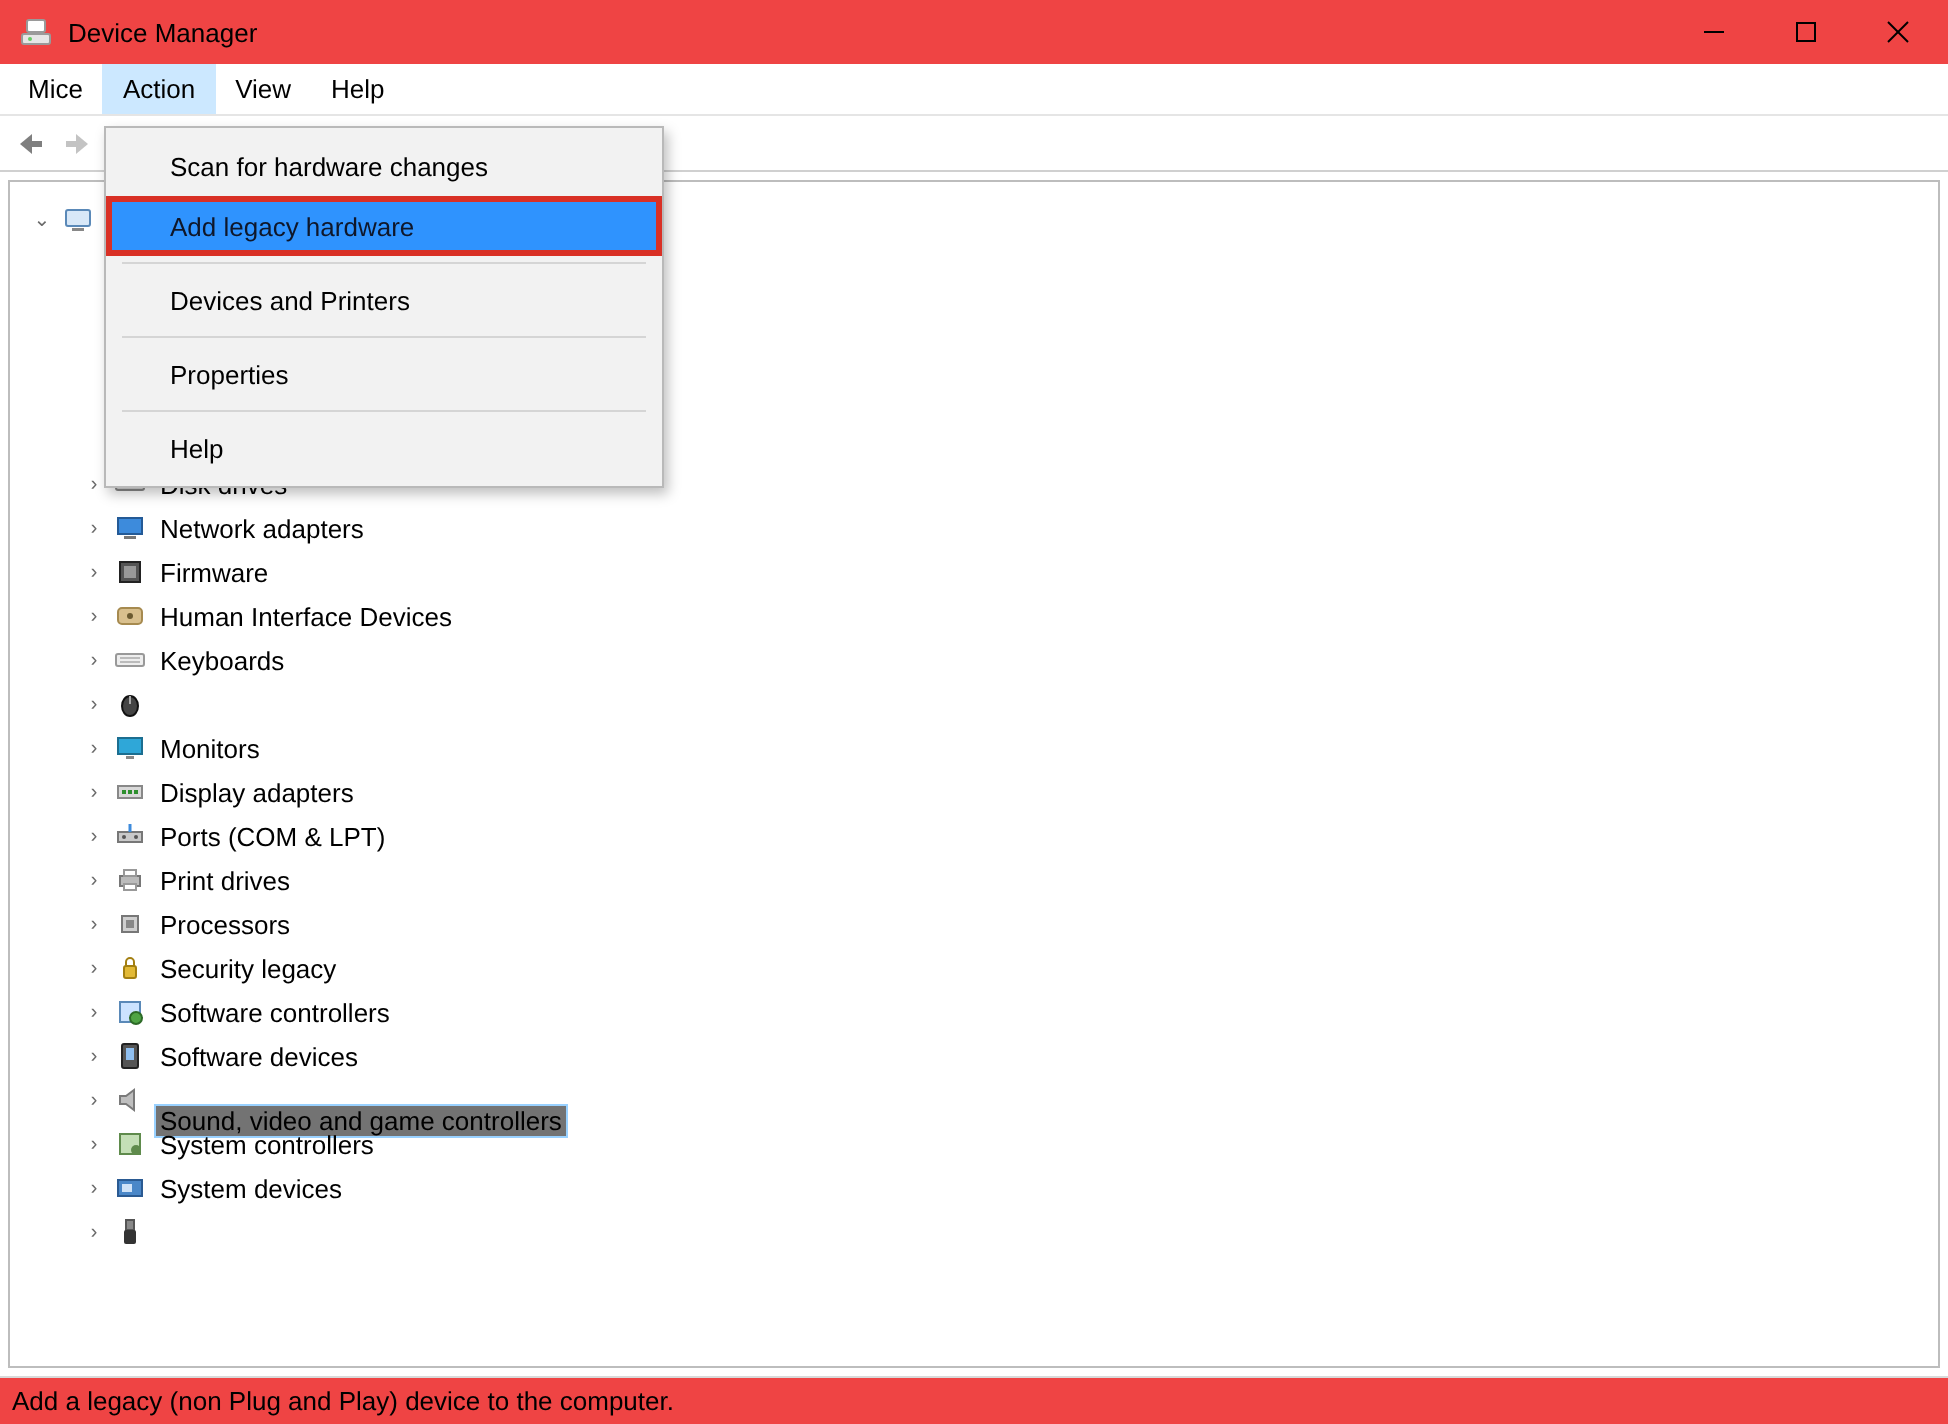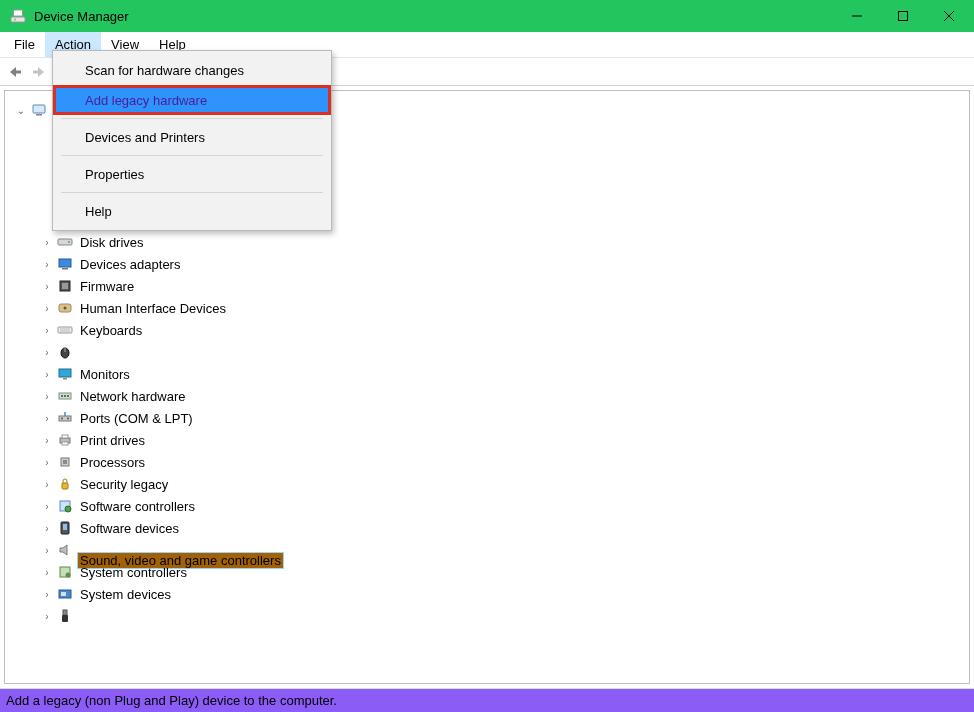--- a/index.html
+++ b/index.html
@@ -14,21 +14,21 @@
     display: flex;
     flex-direction: column;
     position: relative;
   }
   
   .titlebar {
     height: 32px;
     display: flex;
     align-items: center;
     padding: 0 2px 0 10px;
-    background: #22c55e;
+    background: #ef4444;
   }
   .titlebar .appicon {
     width: 16px; height: 16px; margin-right: 8px;
     display: inline-flex; align-items: center; justify-content: center;
   }
   .titlebar .title { flex: 0 0 auto; font-size: 13px; }
   .titlebar .spacer { flex: 1; }
   .winbtn {
     width: 46px; height: 30px; display: inline-flex; align-items: center; justify-content: center;
   }
@@ -89,62 +89,62 @@
     width: 12px; height: 12px; display: inline-flex; align-items: center; justify-content: center;
     color: #6a6a6a; font-size: 10px;
   }
   .node.root { padding-left: 0; }
   .node.child { padding-left: 26px; }
   .devicon {
     width: 16px; height: 16px; display: inline-flex; align-items: center; justify-content: center;
   }
   .node-label { padding: 1px 3px; }
   .node.selected .node-label {
-    background: #a16207;
+    background: #737373;
     border: 1px solid #99d1ff;
     padding: 0 2px;
     margin-top: 20px;
   }
   
   .dropdown {
     position: absolute;
     left: 52px;
-    top: 50px;
+    top: 63px;
     width: 280px;
     background: #f2f2f2;
     border: 1px solid #b9b9b9;
     box-shadow: 2px 3px 6px rgba(0,0,0,.25);
     padding: 4px 2px;
     z-index: 50;
   }
   .ddrow {
     height: 30px;
     display: flex;
     align-items: center;
     padding: 0 12px 0 30px;
     font-size: 13px;
   }
   .ddrow.hover {
     background: #2f93fe;
-    color: #4c1d95;
+    color: #0f172a;
   }
   .ddsep { height: 1px; background: #d5d5d5; margin: 3px 6px; }
   .ddhighlight-ring {
     position: absolute;
     border: 3px solid #d93025;
     pointer-events: none;
   }
   
   .statusbar {
     height: 24px;
     border-top: 1px solid #d9d9d9;
     display: flex; align-items: center;
     padding: 0 6px;
     font-size: 13px;
-    background: #8b5cf6;
+    background: #ef4444;
   }
 </style>
 </head>
 <body>
 
 <div class="titlebar">
   <span class="appicon">
     <svg width="16" height="16" viewBox="0 0 16 16">
       <rect x="1" y="9" width="14" height="5" rx="1" fill="#e6e6e6" stroke="#9a9a9a"></rect>
       <rect x="3.5" y="2" width="9" height="6" rx="1" fill="#fff" stroke="#9a9a9a"></rect>
@@ -165,21 +165,21 @@
   </span>
   <span class="winbtn">
     <svg width="12" height="12">
         <line x1="1" y1="1" x2="11" y2="11"></line>
         <line x1="11" y1="1" x2="1" y2="11"></line>
       </svg>
   </span>
 </div>
 
 <div class="menubar">
-  <div class="menuitem">File</div>
+  <div class="menuitem">Mice</div>
   <div class="menuitem active">Action</div>
   <div class="menuitem">View</div>
   <div class="menuitem">Help</div>
 </div>
 
 <div class="toolbar">
   <span class="tbtn">
     <svg width="16" height="14" viewBox="0 0 16 14">
         <path d="M9 2 L3 7 L9 12 Z" fill="#555"></path>
         <rect x="8" y="5.5" width="6" height="3" fill="#555"></rect>
@@ -239,21 +239,21 @@
           <span class="node-label">Disk drives</span>
         </div>
         <div class="node child">
           <span class="expander">›</span>
           <span class="devicon">
             <svg width="16" height="16" viewBox="0 0 16 16">
               <rect x="2" y="3" width="12" height="8" fill="#3d8bdc" stroke="#245a96"></rect>
               <rect x="5" y="12" width="6" height="1.5" fill="#777"></rect>
             </svg>
           </span>
-          <span class="node-label">Devices adapters</span>
+          <span class="node-label">Network adapters</span>
         </div>
         <div class="node child">
           <span class="expander">›</span>
           <span class="devicon">
             <svg width="16" height="16" viewBox="0 0 16 16">
               <rect x="3" y="3" width="10" height="10" fill="#555" stroke="#222"></rect>
               <rect x="5" y="5" width="6" height="6" fill="#999"></rect>
             </svg>
           </span>
           <span class="node-label">Firmware</span>
@@ -301,21 +301,21 @@
         <div class="node child">
           <span class="expander">›</span>
           <span class="devicon">
             <svg width="16" height="16" viewBox="0 0 16 16">
               <rect x="2" y="5" width="12" height="6" fill="#d9d9d9" stroke="#888"></rect>
               <rect x="4" y="7" width="2" height="2" fill="#2d8f2d"></rect>
               <rect x="7" y="7" width="2" height="2" fill="#2d8f2d"></rect>
               <rect x="10" y="7" width="2" height="2" fill="#2d8f2d"></rect>
             </svg>
           </span>
-          <span class="node-label">Network hardware</span>
+          <span class="node-label">Display adapters</span>
         </div>
         <div class="node child">
           <span class="expander">›</span>
           <span class="devicon">
             <svg width="16" height="16" viewBox="0 0 16 16">
               <rect x="2" y="6" width="12" height="5" fill="#c9c9c9" stroke="#777"></rect>
               <circle cx="5" cy="8.5" r="1" fill="#555"></circle>
               <circle cx="11" cy="8.5" r="1" fill="#555"></circle>
               <path d="M8 2 L8 6" stroke="#3d8bdc" stroke-width="1.5"></path>
             </svg>

